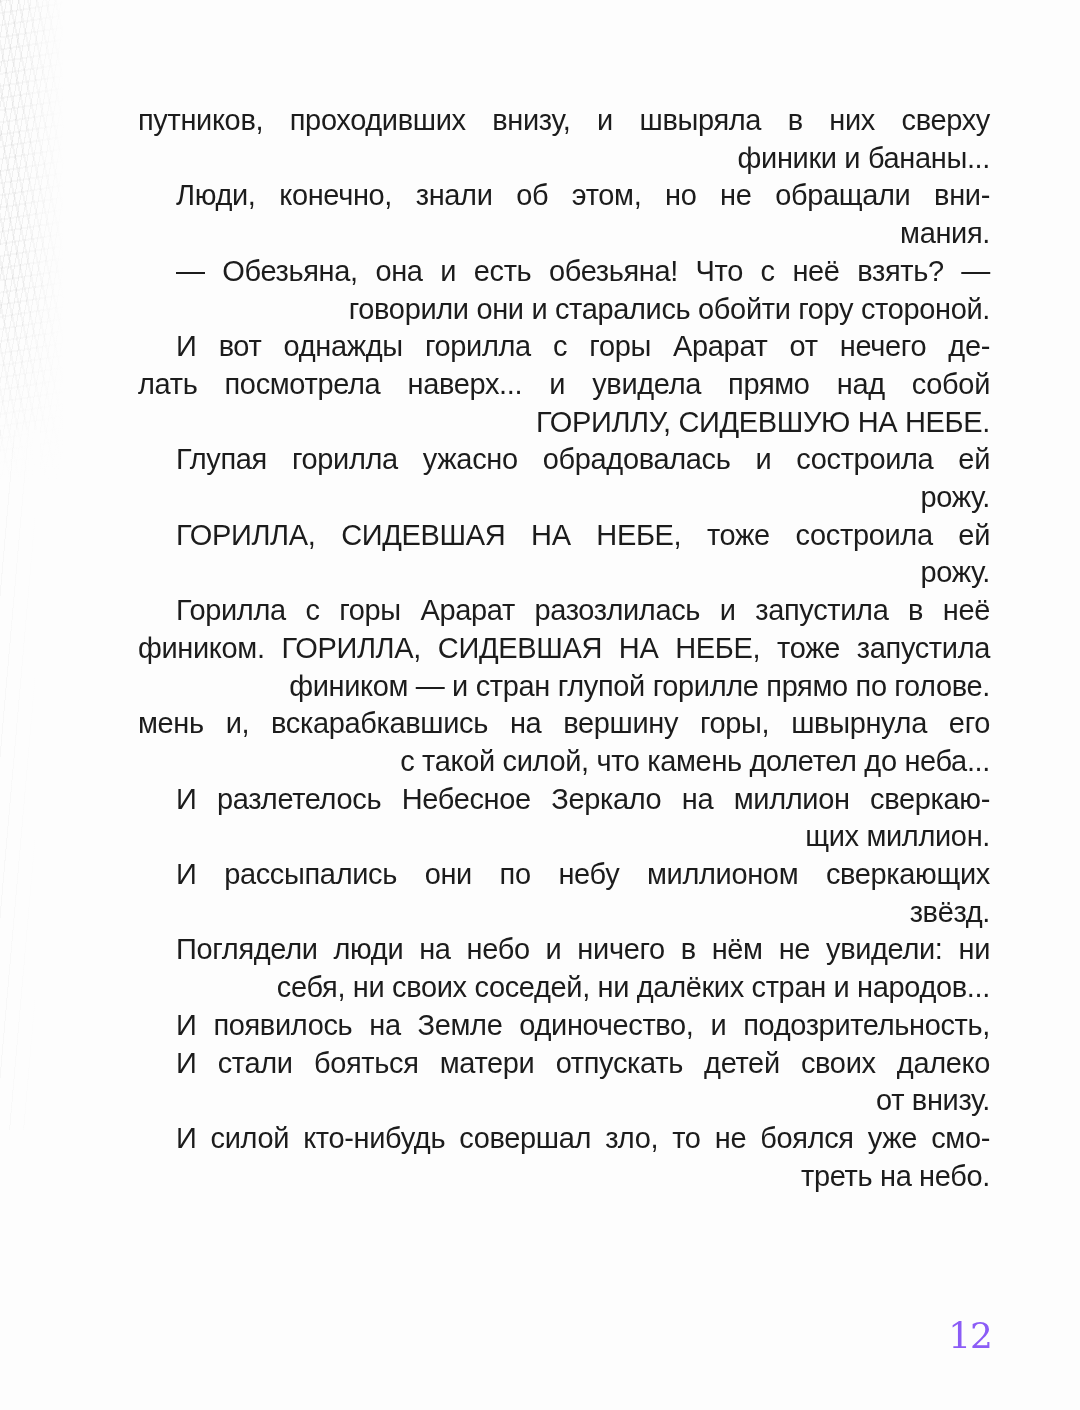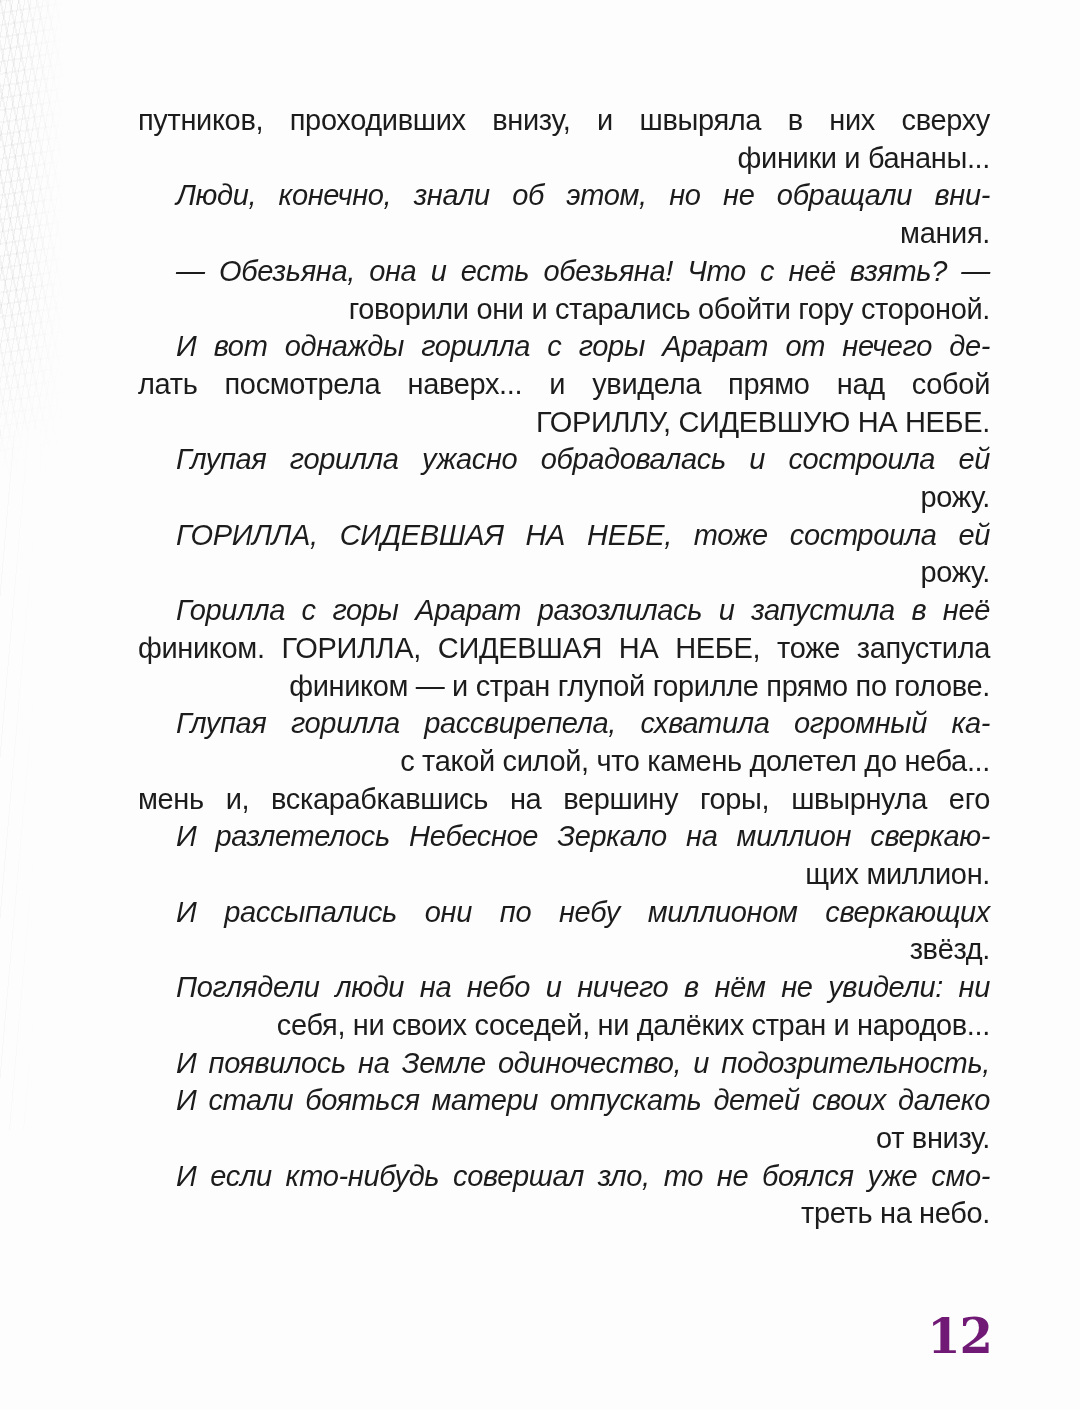--- a/index.html
+++ b/index.html
@@ -44,31 +44,31 @@
     font-size: 29px;
     line-height: 37.7px;
     letter-spacing: -0.35px;
     color: #1c1c1c;
   }
   .line { text-align: right; }
   .line.fill {
     text-align: justify;
     text-align-last: justify;
   }
-  .line.indent { padding-left: 38px; font-style: italic; }
+  .line.indent { padding-left: 38px; }
   .page-number {
     position: absolute;
     right: 88px;
     top: 1314px;
     font-family: "DejaVu Serif", serif;
-    font-weight: bold;
-    font-size: 48px;
+    font-weight: normal;
+    font-size: 36px;
     line-height: 44px;
     letter-spacing: -1px;
-    color: #701a75;
+    color: #8b5cf6;
   }
 </style>
 </head>
 <body>
 
 <div class="page">
   <div class="edge-tex"></div>
   <div class="edge-tex2"></div>
 
   <div class="text-block">
@@ -81,30 +81,29 @@
       <div class="line fill indent">И вот однажды горилла с горы Арарат от нечего де-</div>
       <div class="line fill">лать посмотрела наверх... и увидела прямо над собой</div>
       <div class="line">ГОРИЛЛУ, СИДЕВШУЮ НА НЕБЕ.</div>
       <div class="line fill indent">Глупая горилла ужасно обрадовалась и состроила ей</div>
       <div class="line">рожу.</div>
       <div class="line fill indent">ГОРИЛЛА, СИДЕВШАЯ НА НЕБЕ, тоже состроила ей</div>
       <div class="line">рожу.</div>
       <div class="line fill indent">Горилла с горы Арарат разозлилась и запустила в неё</div>
       <div class="line fill">фиником. ГОРИЛЛА, СИДЕВШАЯ НА НЕБЕ, тоже запустила</div>
       <div class="line">фиником — и стран глупой горилле прямо по голове.</div>
-      <div class="line fill indent">Глупая горилла рассвирепела, схватила огромный ка-</div>
+      <div class="line fill">мень и, вскарабкавшись на вершину горы, швырнула его</div>
       <div class="line">с такой силой, что камень долетел до неба...</div>
-      <div class="line fill">мень и, вскарабкавшись на вершину горы, швырнула его</div>
       <div class="line fill indent">И разлетелось Небесное Зеркало на миллион сверкаю-</div>
       <div class="line">щих миллион.</div>
       <div class="line fill indent">И рассыпались они по небу миллионом сверкающих</div>
       <div class="line">звёзд.</div>
       <div class="line fill indent">Поглядели люди на небо и ничего в нём не увидели: ни</div>
       <div class="line">себя, ни своих соседей, ни далёких стран и народов...</div>
       <div class="line fill indent">И появилось на Земле одиночество, и подозрительность,</div>
       <div class="line fill indent">И стали бояться матери отпускать детей своих далеко</div>
       <div class="line">от внизу.</div>
-      <div class="line fill indent">И если кто-нибудь совершал зло, то не боялся уже смо-</div>
+      <div class="line fill indent">И силой кто-нибудь совершал зло, то не боялся уже смо-</div>
       <div class="line">треть на небо.</div>
     </div>
 
   <div class="page-number">12</div>
 </div>
 
 </body></html>

